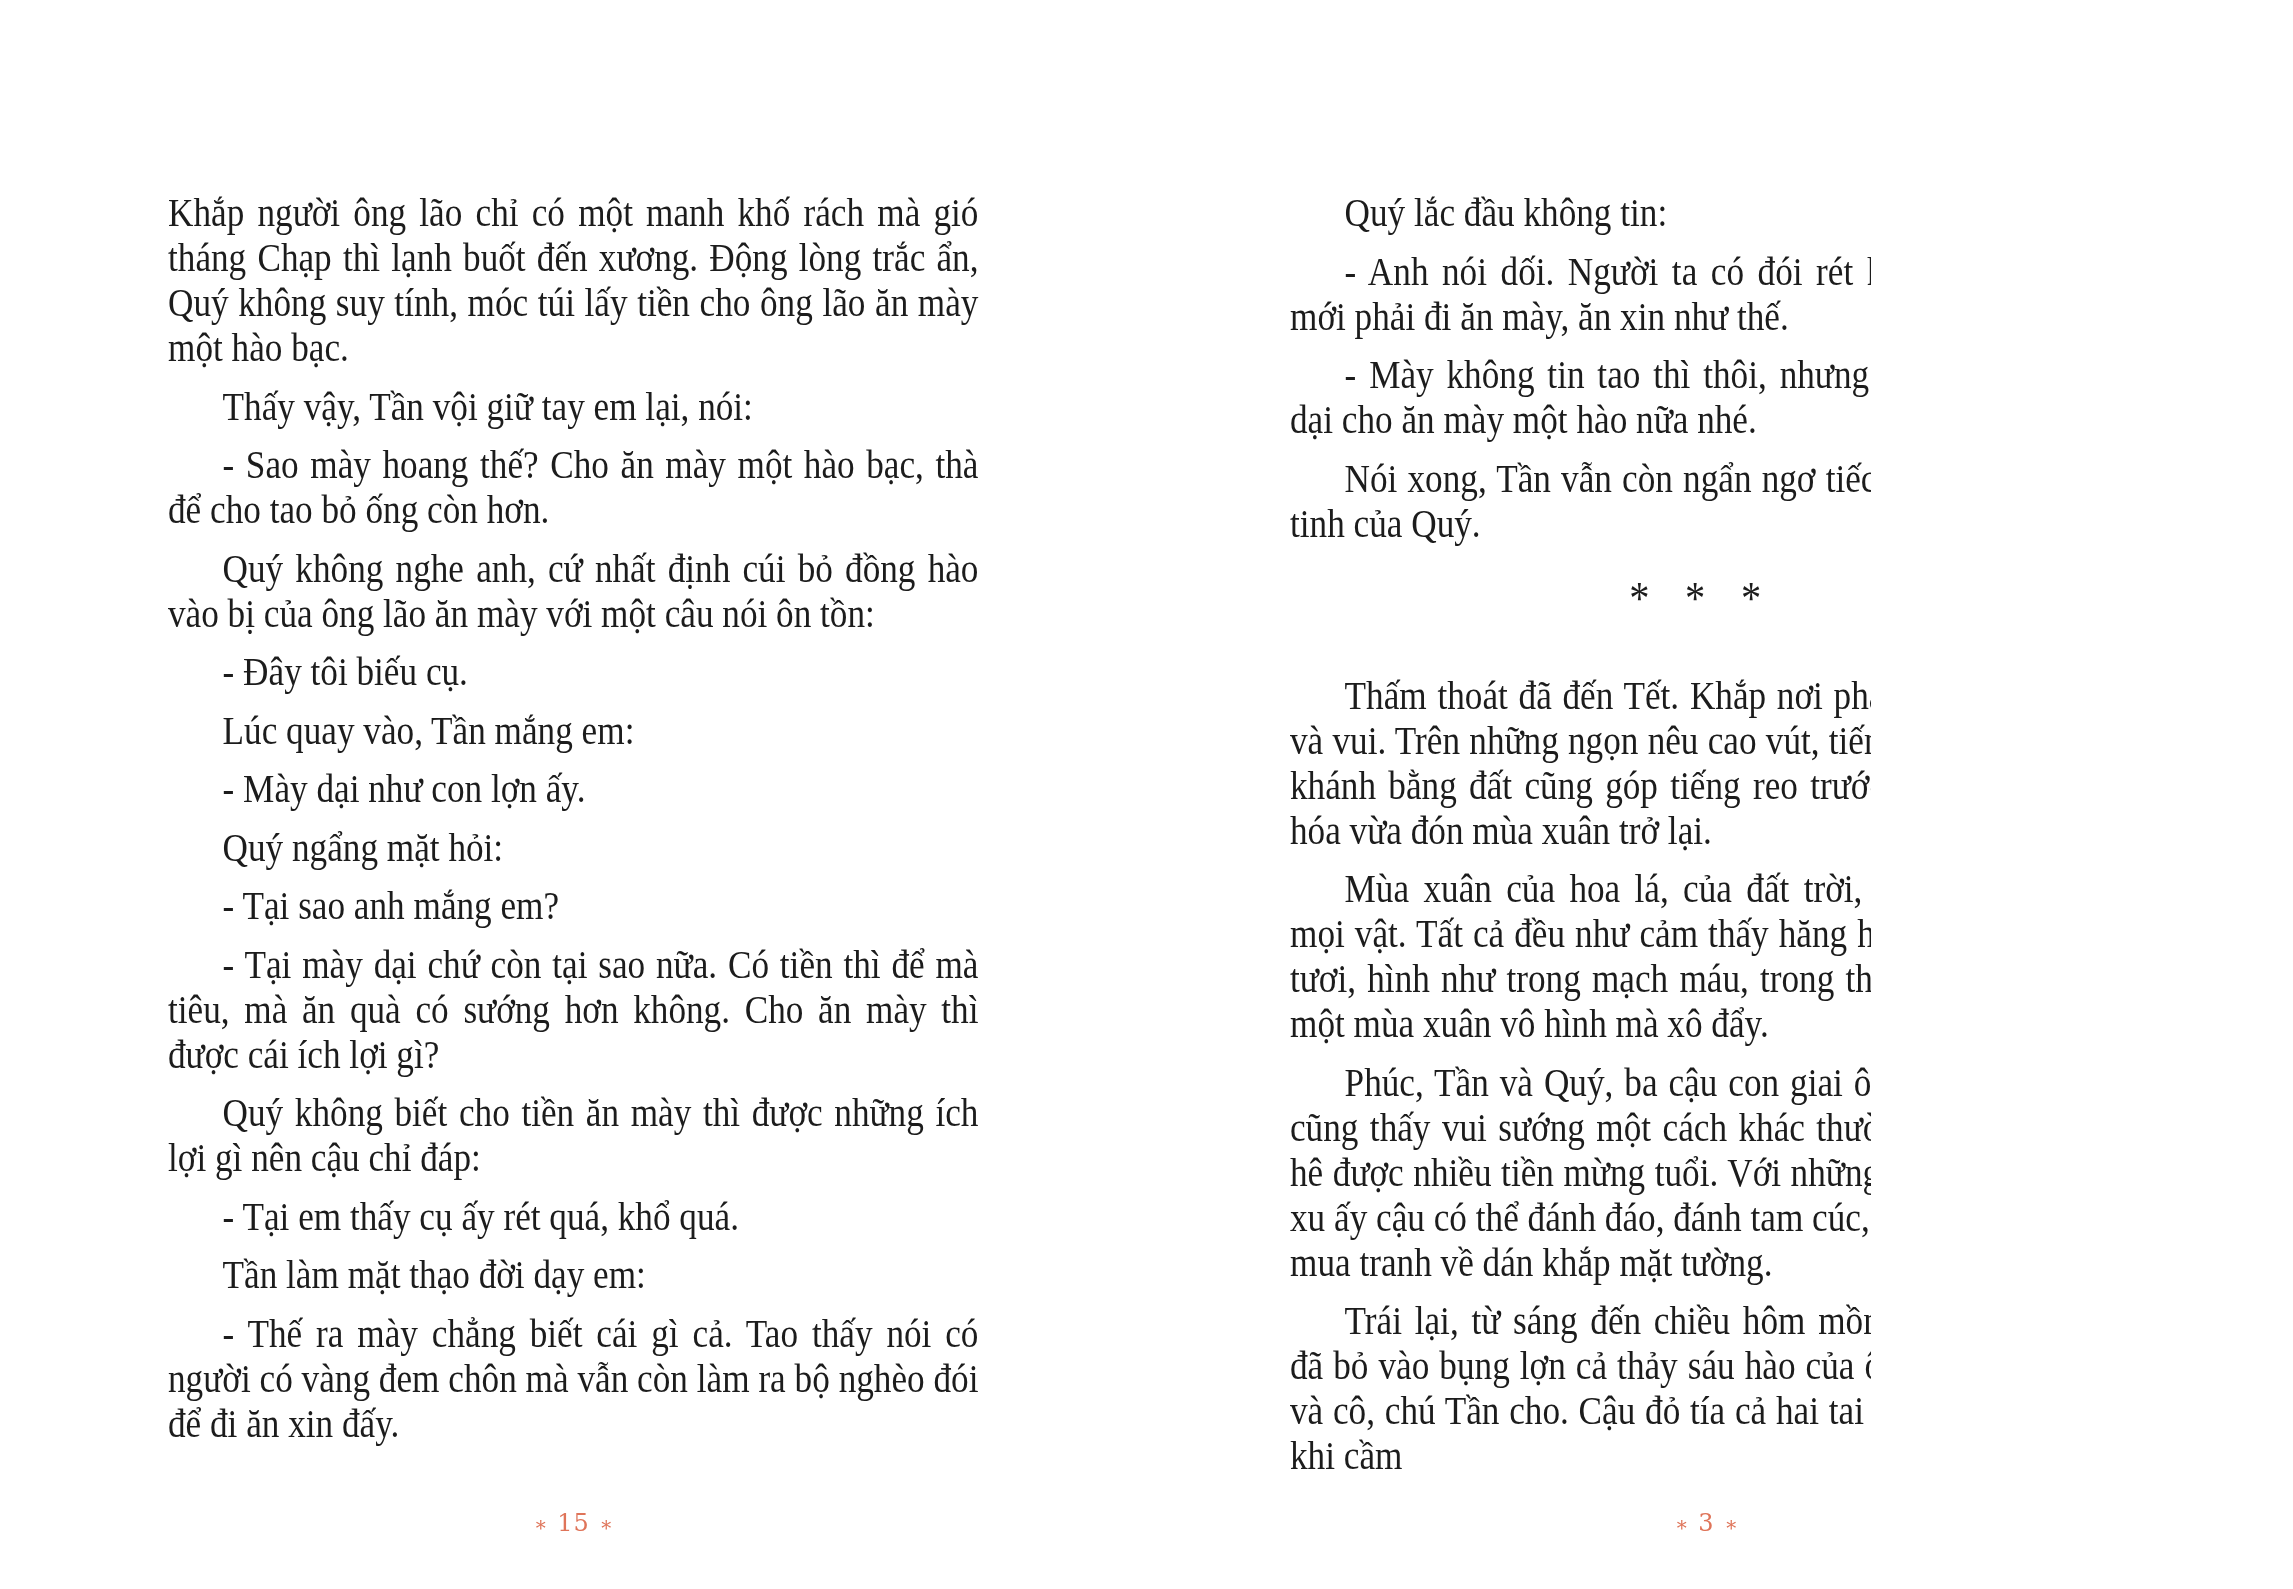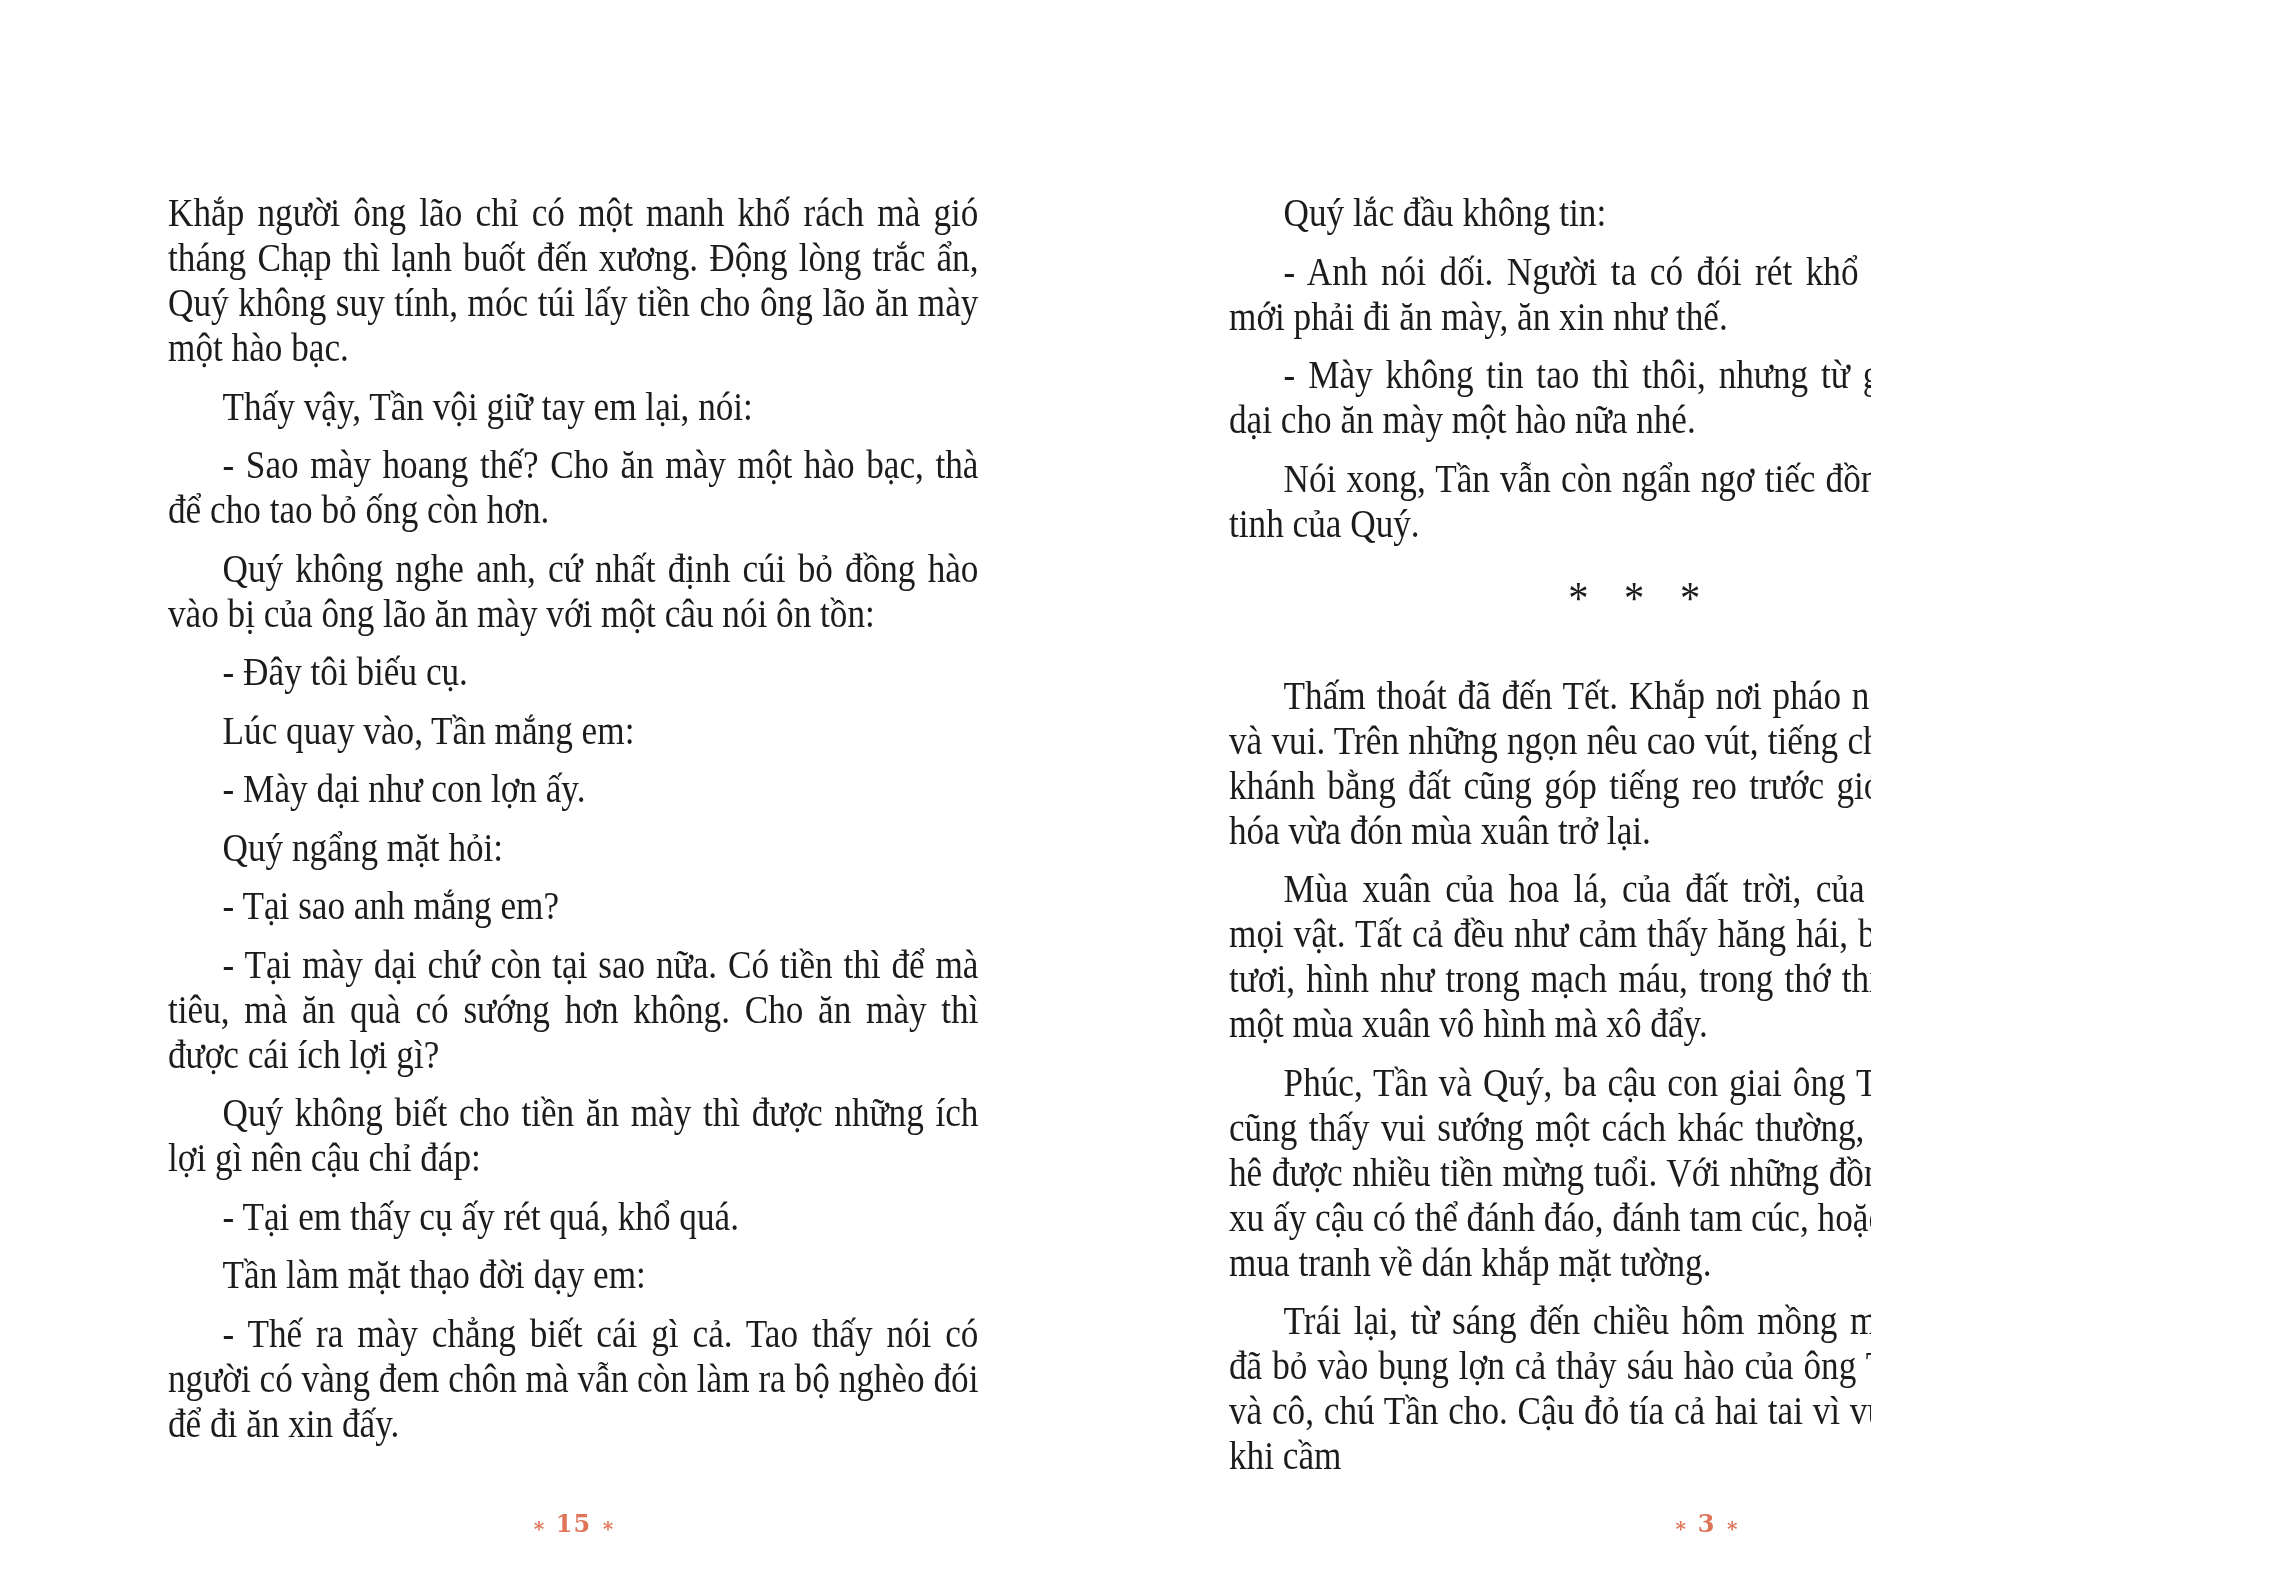--- a/index.html
+++ b/index.html
@@ -15,21 +15,21 @@
     overflow:hidden;
     font-family:"Liberation Serif","DejaVu Serif",serif;
     margin-top:37px;
   }
   .text-column{
     position:absolute;
     top:153px;
     width:811px;
   }
   .col-left{left:168px;}
-  .col-right{left:1229px;}
+  .col-right{left:1290px;}
   
   .text-scale{
     width:921px;
     transform:scaleX(0.88);
     transform-origin:0 0;
   }
   .text-scale p{
     margin:0 0 13.5px 0;
     font-size:40px;
     line-height:45px;
@@ -47,21 +47,21 @@
     word-spacing:29px;
     color:var(--ink);
   }
   .page-footer{
     position:absolute;
     top:1472px;
     width:811px;
     text-align:center;
     color:var(--accent);
     font-family:"DejaVu Serif","Liberation Serif",serif;
-    font-weight:bold;
+    font-weight:normal;
     font-size:24px;
     line-height:29px;
     white-space:nowrap;
   }
   .footer-left{left:168px;}
   .footer-right{left:1301px;}
   .page-footer .star{
     display:inline-block;
     font-size:20px;
     transform:translateY(3.9px);

